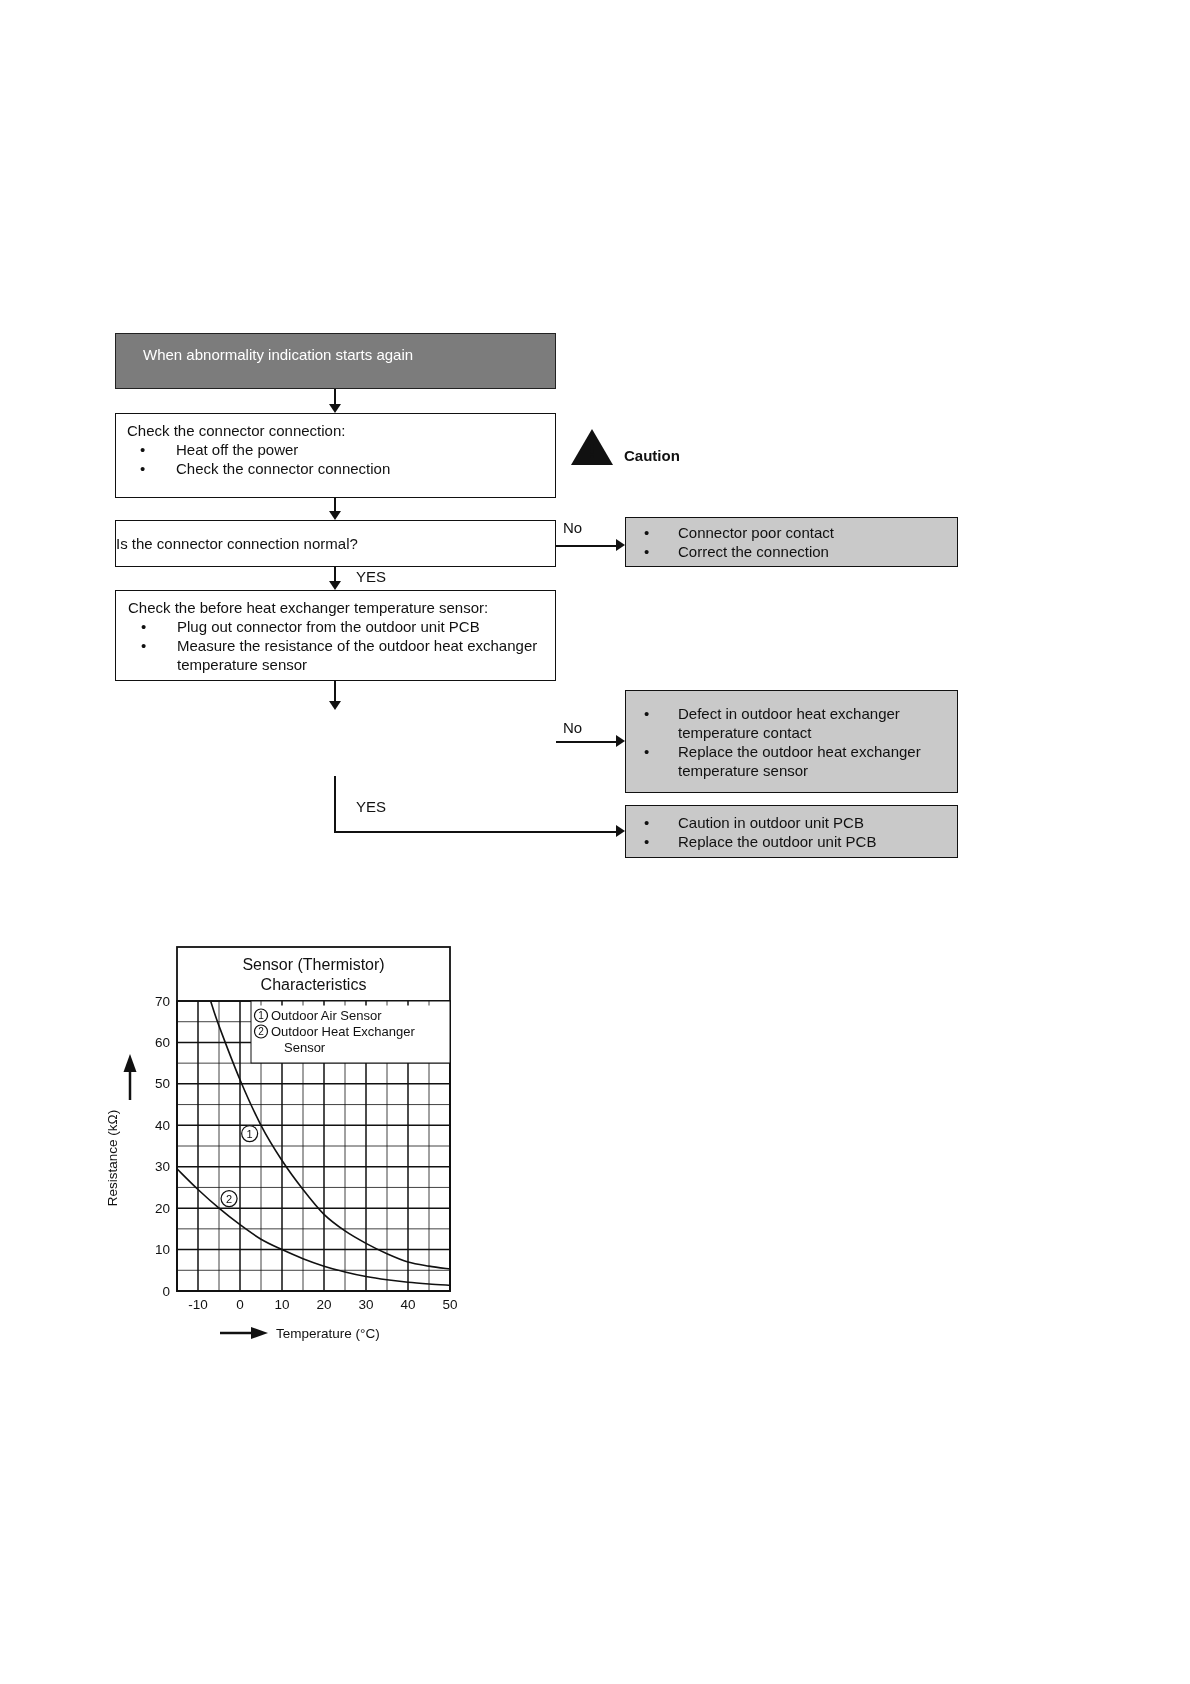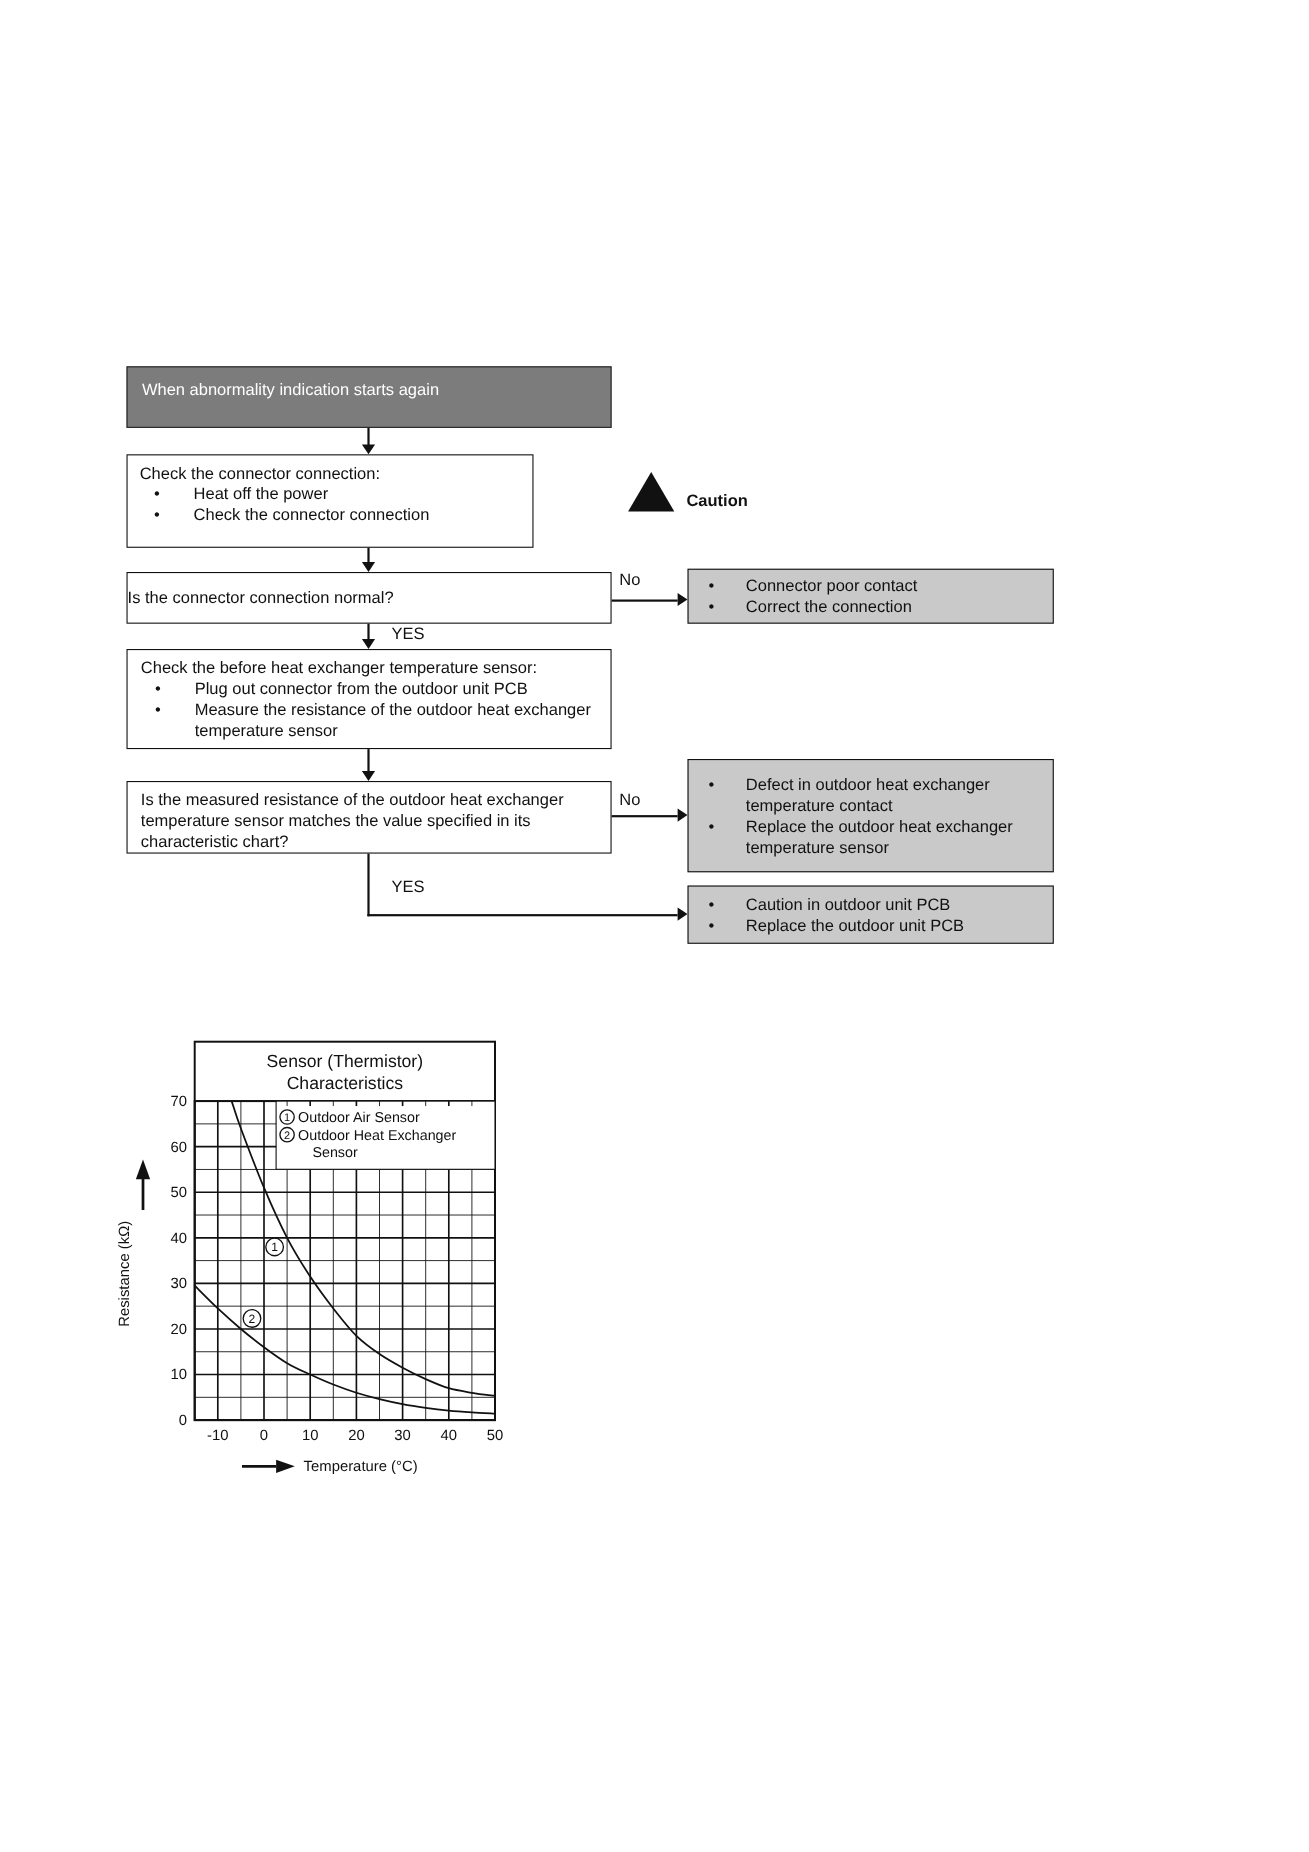--- a/index.html
+++ b/index.html
@@ -1,20 +1,20 @@
 <!DOCTYPE html>
 <html><head>
 <meta charset="utf-8">
 <style>
   html,body{margin:0;padding:0;background:#fff;}
   .page{position:relative;width:1190px;height:1684px;background:#fff;overflow:hidden;
         font-family:"Liberation Sans","DejaVu Sans",sans-serif;color:#111;}
   .box{position:absolute;box-sizing:border-box;border:1.5px solid #111;background:#fff;
        font-size:15px;line-height:19px;}
-  .start{background:#7c7c7c;color:#fff;border:1.5px solid #222;padding:11px 13px;}
+  .start{background:#7c7c7c;color:#fff;border:1.5px solid #222;padding:11px 27px;}
   .proc{padding:7px 12px;}
   .dec1{display:flex;align-items:center;padding-left:0;}
   .dec2{padding:7px 12px;}
   .gray{background:#c9c9c9;padding:5px 10px 5px 0;display:flex;flex-direction:column;justify-content:center;}
   .brow{display:flex;}
   .brow::before{content:"•";flex:none;width:36px;padding-left:13px;}
   .gbrow{display:flex;}
   .gbrow::before{content:"•";flex:none;width:34px;padding-left:18px;}
   .vline{position:absolute;width:2px;background:#111;}
   .hline{position:absolute;height:2px;background:#111;}
@@ -31,21 +31,21 @@
 
 <div class="page">
 
   <div class="box start" style="left:115px;top:333px;width:441px;height:56px;">
     <span>When abnormality indication starts again</span>
   </div>
 
   <div class="vline" style="left:334px;top:389px;height:16px;"></div>
   <div class="hd down" style="left:329px;top:404px;"></div>
 
-  <div class="box proc" style="left:115px;top:413px;width:370px;height:85px;padding-left:11px;">
+  <div class="box proc" style="left:115px;top:413px;width:441px;height:85px;padding-left:11px;">
     <div>Check the connector connection:</div>
     <div class="brow">
         <span>Heat off the power</span>
       </div>
     <div class="brow">
         <span>Check the connector connection</span>
       </div>
   </div>
 
   <div style="position:absolute;left:569px;top:427px;">
@@ -86,23 +86,20 @@
         <span>Plug out connector from the outdoor unit PCB</span>
       </div>
     <div class="brow">
         <span>Measure the resistance of the outdoor heat exchanger temperature sensor</span>
       </div>
   </div>
 
   <div class="vline" style="left:334px;top:681px;height:20px;"></div>
   <div class="hd down" style="left:329px;top:701px;"></div>
 
-  <div class="box dec2" style="left:115px;top:710px;width:441px;height:66px;">
-    <span>Is the measured resistance of the outdoor heat exchanger temperature sensor matches the value specified in its characteristic chart?</span>
-  </div>
 
   <div class="lbl" style="left:563px;top:719px;">No</div>
   <div class="hline" style="left:556px;top:741px;width:60px;"></div>
   <div class="hd right" style="left:616px;top:735px;"></div>
 
   <div class="box gray" style="left:625px;top:690px;width:333px;height:103px;">
     <div class="gbrow">
         <span>Defect in outdoor heat exchanger temperature contact</span>
       </div>
     <div class="gbrow">

